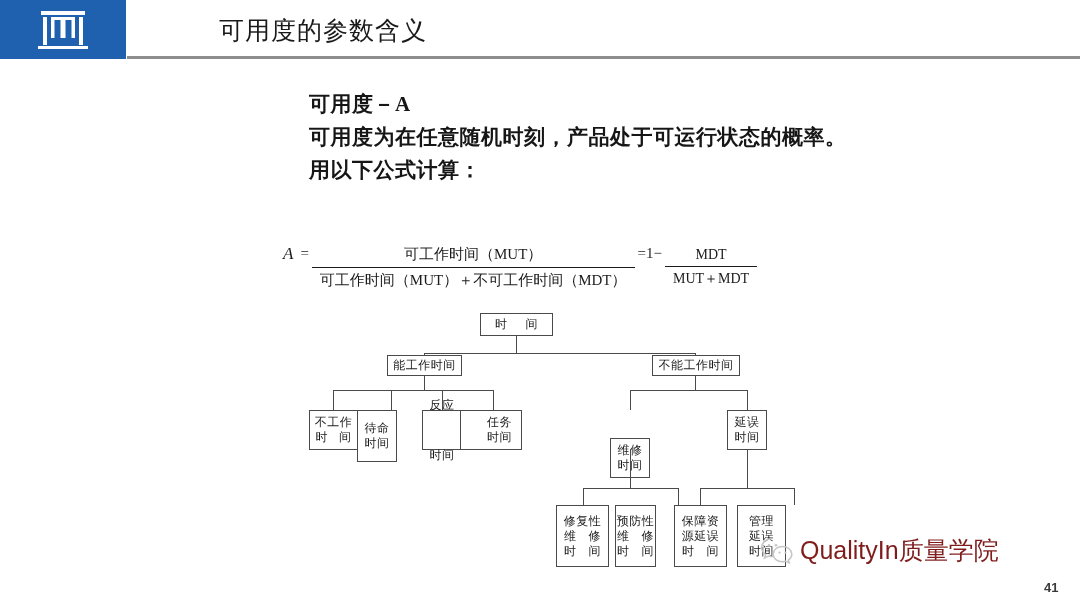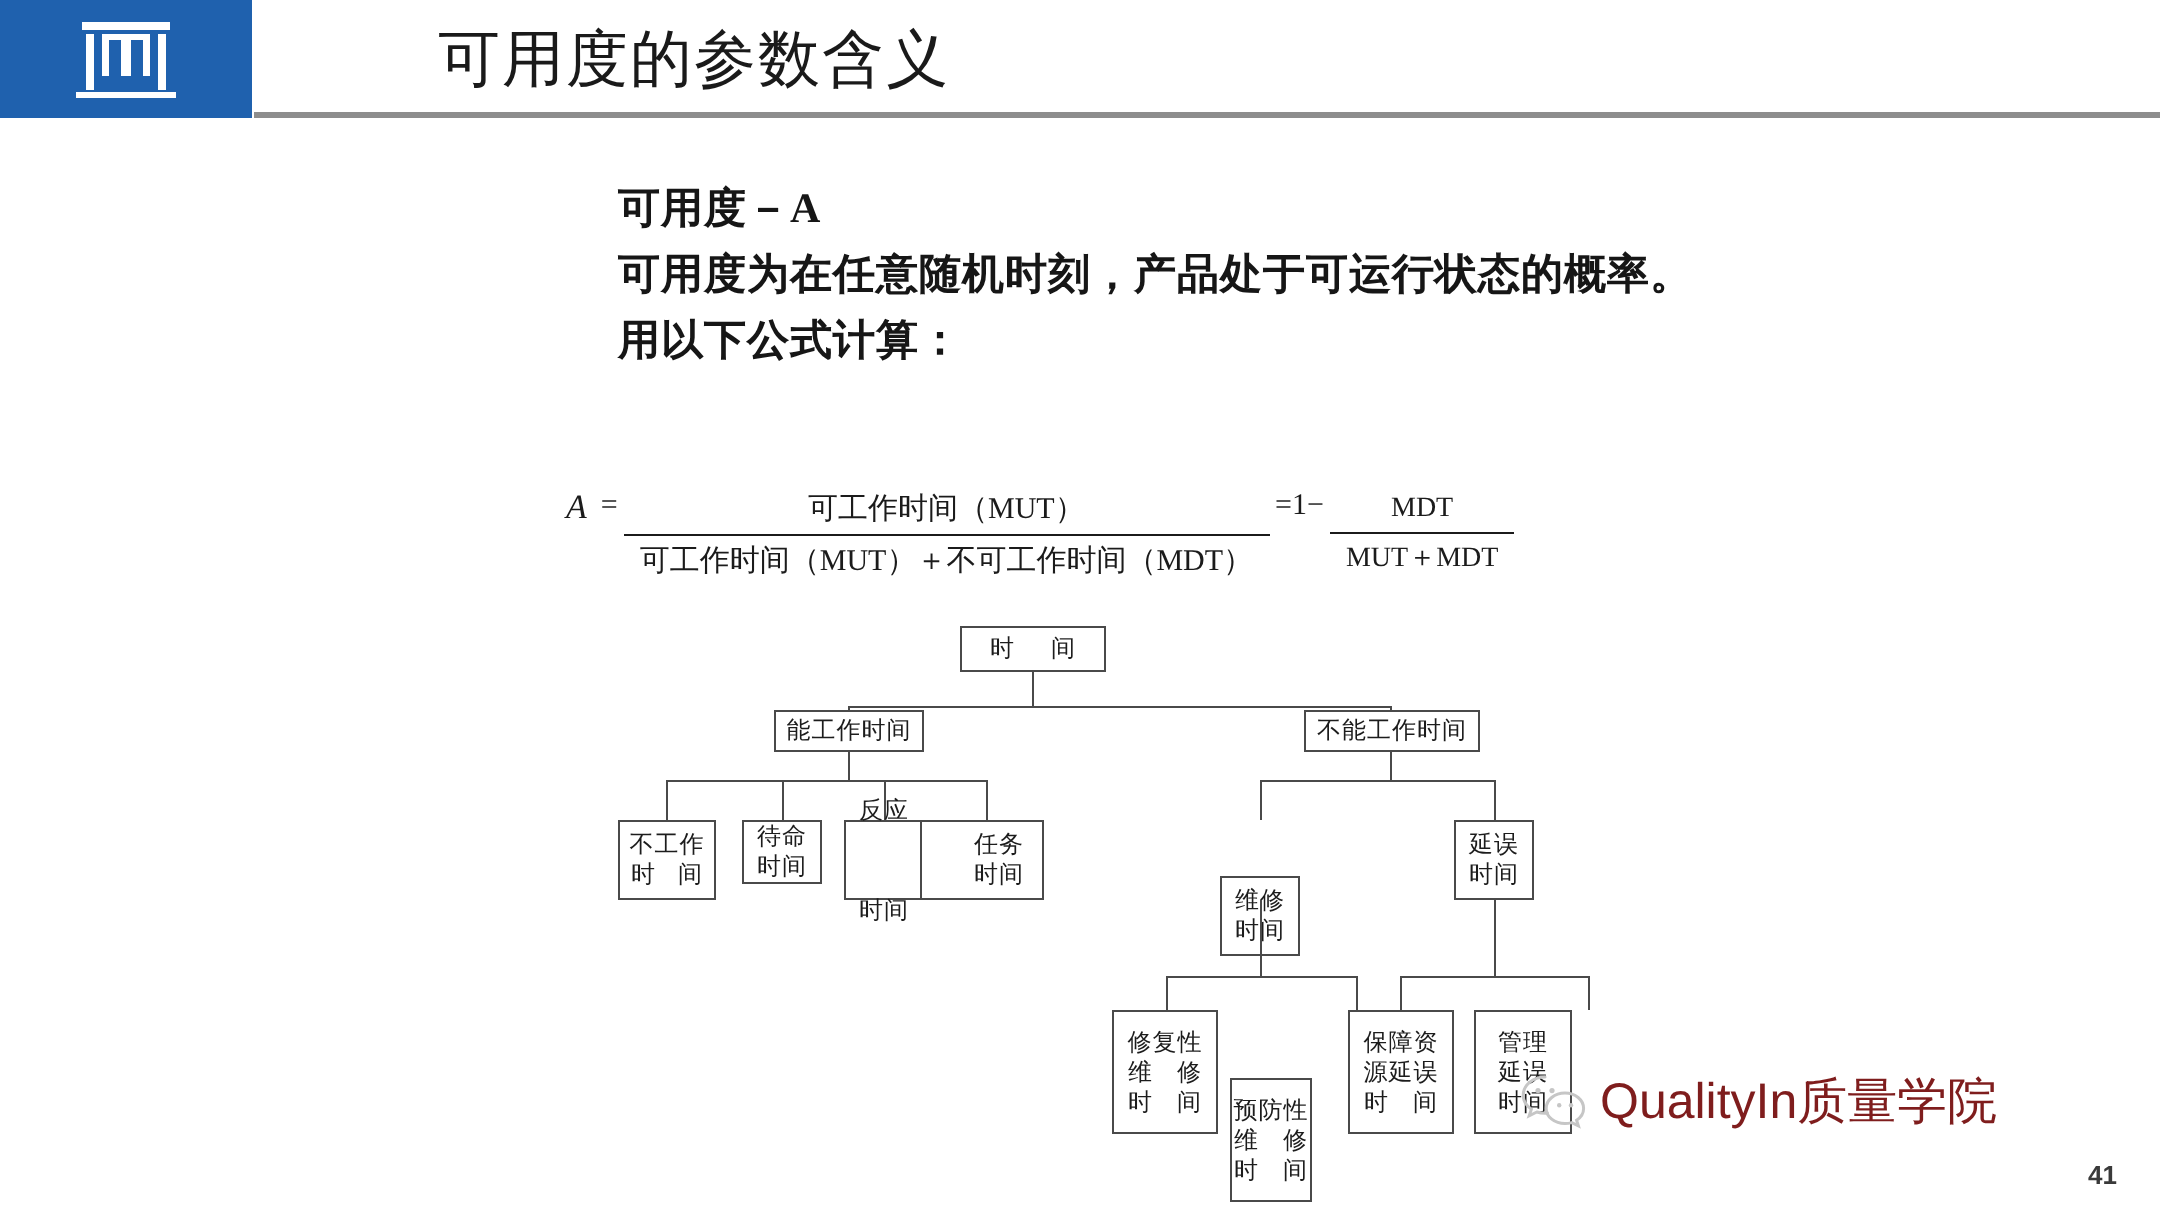--- a/index.html
+++ b/index.html
@@ -33,21 +33,21 @@
     position: absolute;
     left: 38px;
     top: 9px;
     width: 50px;
     height: 42px;
   }
   #slide-title {
     position: absolute;
     left: 219px;
     top: 8px;
-    font-size: 31px;
+    font-size: 25px;
     line-height: 44px;
     color: #1a1a1a;
     letter-spacing: 1px;
     white-space: nowrap;
     font-family: Liberation Sans, sans-serif;
   }
   #title-rule {
     position: absolute;
     left: 127px;
     top: 56px;
@@ -240,21 +240,21 @@
   <div class="conn v" style="left:391px; top:390px; height:20px;"></div>
   <div class="conn v" style="left:442px; top:390px; height:20px;"></div>
   <div class="conn v" style="left:493px; top:390px; height:20px;"></div>
 
   <div class="node" style="left:309px; top:410px; width:49px; height:40px;">
     <span class="ln">不工作</span>
     <span class="ln">
       <span>时</span><span style="display:inline-block;width:11px"></span><span>间</span>
     </span>
   </div>
-  <div class="node" style="left:371px; top:410px; width:40px; height:32px;">
+  <div class="node" style="left:357px; top:410px; width:40px; height:52px;">
     <span class="ln">待命</span>
     <span class="ln">时间</span>
   </div>
   <div class="node" style="left:422px; top:410px; width:40px; height:40px;gap:35px;">
     <span class="ln">反应</span>
     <span class="ln">时间</span>
   </div>
   <div class="node" style="left:460px; top:410px; width:62px; height:40px;padding-left:17px;">
     <span class="ln">任务</span>
     <span class="ln">时间</span>
@@ -287,21 +287,21 @@
   <div class="node" style="left:556px; top:505px; width:53px; height:62px;">
     <span class="ln">修复性</span>
     <span class="ln">
       <span>维</span><span style="display:inline-block;width:12px"></span><span>修</span>
     </span>
     <span class="ln">
       <span>时</span><span style="display:inline-block;width:12px"></span><span>间</span>
     </span>
   </div>
 
-  <div class="node" style="left:615px; top:505px; width:41px; height:62px;margin-top:34px;">
+  <div class="node" style="left:615px; top:505px; width:41px; height:62px;">
     <span class="ln">预防性</span>
     <span class="ln">
       <span>维</span><span style="display:inline-block;width:12px"></span><span>修</span>
     </span>
     <span class="ln">
       <span>时</span><span style="display:inline-block;width:12px"></span><span>间</span>
     </span>
   </div>
 
   <div class="node" style="left:674px; top:505px; width:53px; height:62px;">

